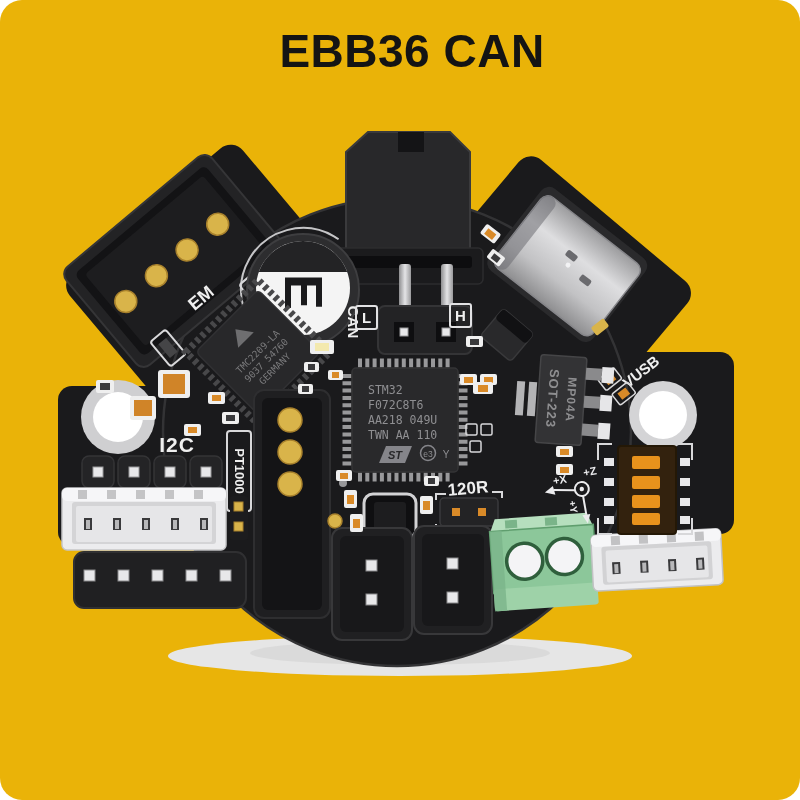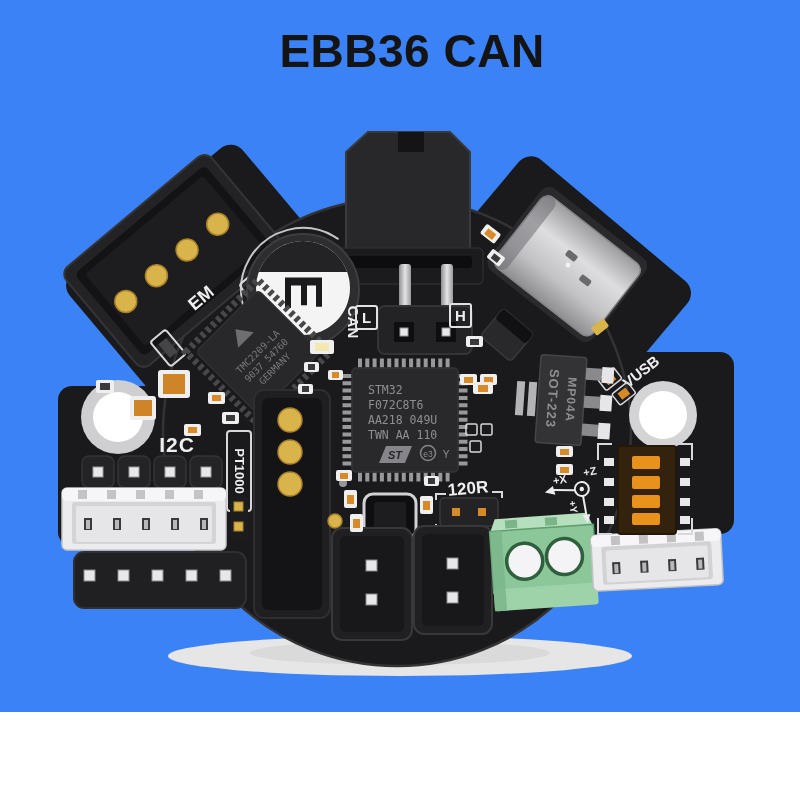--- a/index.html
+++ b/index.html
@@ -1,17 +1,17 @@
 <!DOCTYPE html>
 <html><head>
 <meta charset="utf-8">
 <style>
   html,body{margin:0;padding:0;background:#ffffff;}
-  .stage{position:relative;width:800px;height:712px;background:#3b82f6;overflow:hidden;
-         font-family:"Liberation Sans", sans-serif;}
+  .stage{position:relative;width:800px;height:800px;background:#eab308;overflow:hidden;
+         font-family:"Liberation Sans", sans-serif;border-radius:22px;}
   .title{position:absolute;top:24px;left:0;width:800px;text-align:center;
          font-size:46px;font-weight:600;color:#141414;letter-spacing:0.5px;
          transform:translateX(12px);font-family:"Liberation Sans", sans-serif;}
   svg{position:absolute;top:0;left:0;}
   text{font-family:"Liberation Sans", sans-serif;}
   .chiptxt{font-family:"DejaVu Sans Mono", monospace;}
 </style>
 </head>
 <body>
 

